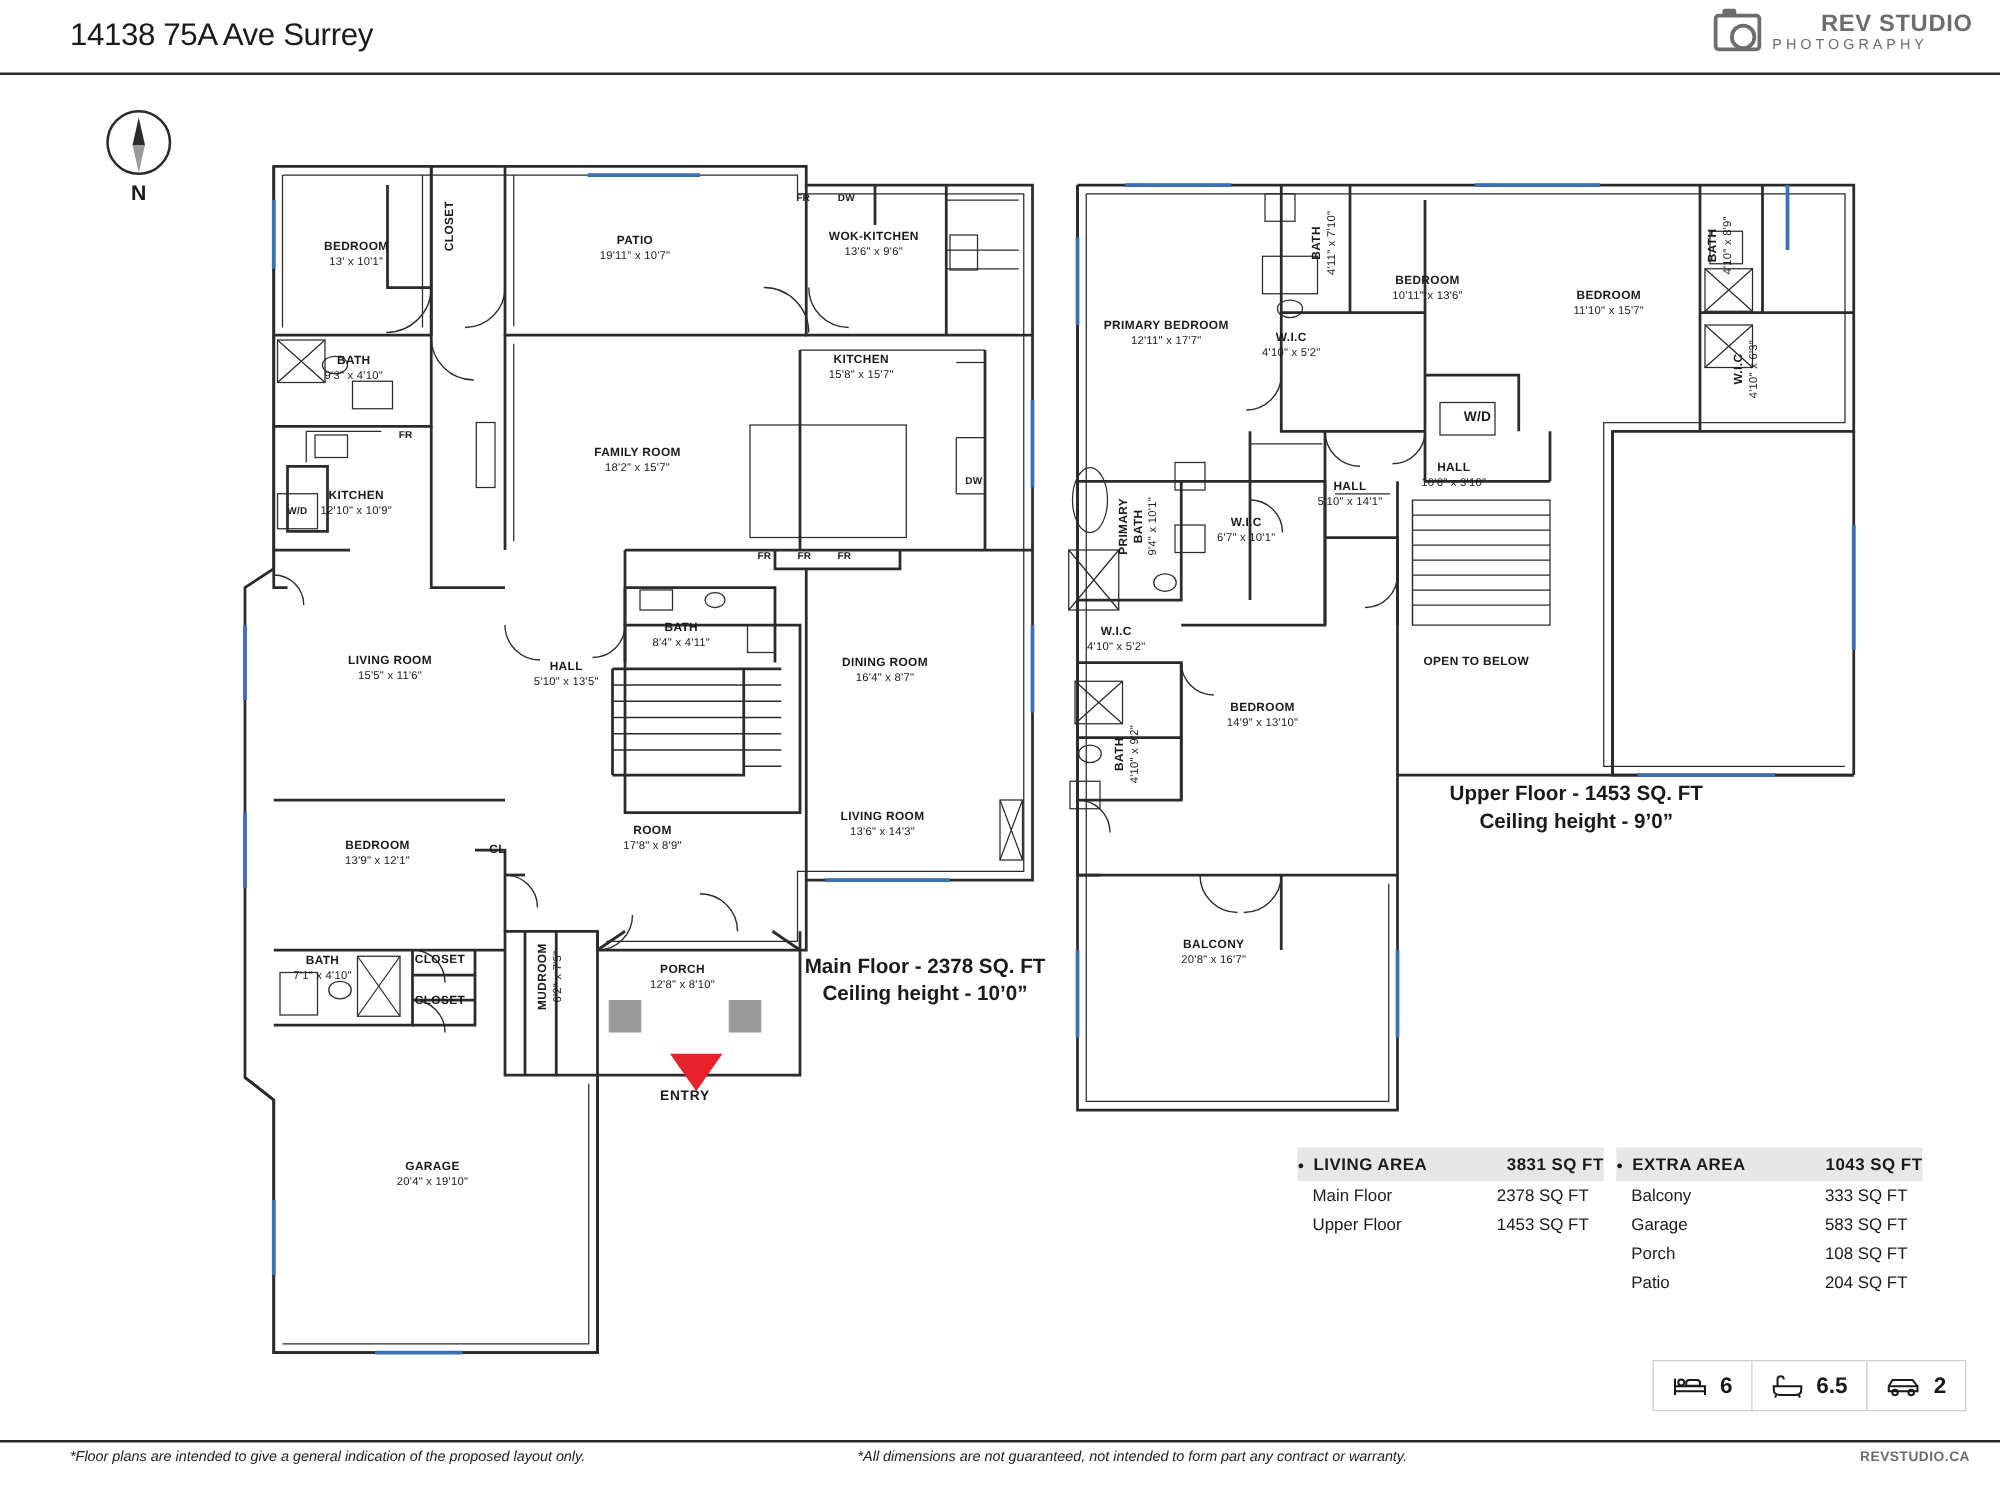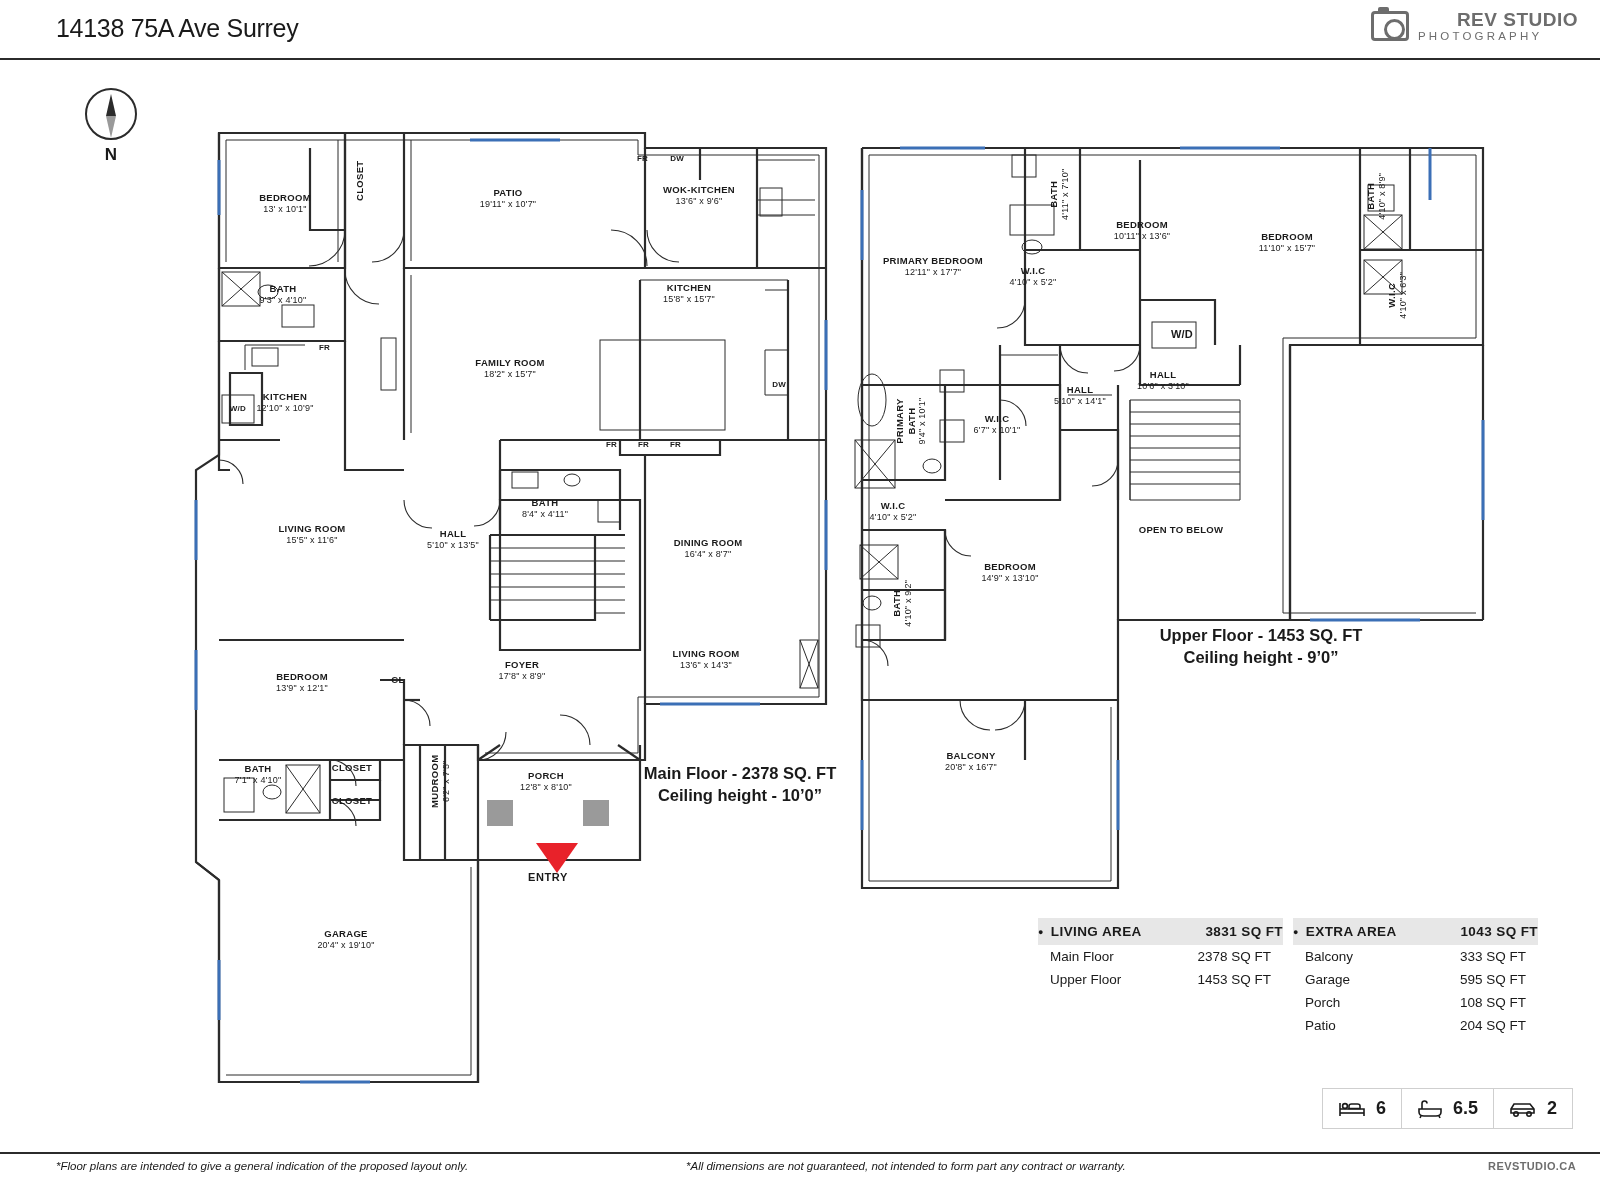--- a/index.html
+++ b/index.html
@@ -384,38 +384,38 @@
     <div class="dm">18'2" x 15'7"</div>
 </div>
 <div class="rlabel" style="left:252px; top:523px; width:120px;">
   <div class="nm">LIVING ROOM</div>
     <div class="dm">15'5" x 11'6"</div>
 </div>
 <div class="rlabel" style="left:500px; top:497px; width:90px;">
   <div class="nm">BATH</div>
     <div class="dm">8'4" x 4'11"</div>
 </div>
-<div class="rlabel" style="left:653px; top:537px; width:110px;">
+<div class="rlabel" style="left:653px; top:525px; width:110px;">
   <div class="nm">DINING ROOM</div>
     <div class="dm">16'4" x 8'7"</div>
 </div>
 <div class="rlabel" style="left:420px; top:528px; width:66px;">
   <div class="nm">HALL</div>
     <div class="dm">5'10" x 13'5"</div>
 </div>
 <div class="rlabel" style="left:650px; top:648px; width:112px;">
   <div class="nm">LIVING ROOM</div>
     <div class="dm">13'6" x 14'3"</div>
 </div>
 <div class="rlabel" style="left:242px; top:671px; width:120px;">
   <div class="nm">BEDROOM</div>
     <div class="dm">13'9" x 12'1"</div>
 </div>
 <div class="rlabel" style="left:470px; top:659px; width:104px;">
-  <div class="nm">FOYER</div>
+  <div class="nm">ROOM</div>
     <div class="dm">17'8" x 8'9"</div>
 </div>
 <div class="rlabel" style="left:218px; top:763px; width:80px;">
   <div class="nm">BATH</div>
     <div class="dm">7'1" x 4'10"</div>
 </div>
 <div class="rlabel" style="left:326px; top:762px; width:52px;">
   <div class="nm">CLOSET</div>
 </div>
 <div class="rlabel" style="left:326px; top:795px; width:52px;">
@@ -542,21 +542,21 @@
   <div class="hdr">
     <span class="lbl">EXTRA AREA</span>
     <span>1043 SQ FT</span>
   </div>
   <div class="row">
     <span>Balcony</span>
     <span>333 SQ FT</span>
   </div>
   <div class="row">
     <span>Garage</span>
-    <span>595 SQ FT</span>
+    <span>583 SQ FT</span>
   </div>
   <div class="row">
     <span>Porch</span>
     <span>108 SQ FT</span>
   </div>
   <div class="row">
     <span>Patio</span>
     <span>204 SQ FT</span>
   </div>
 </div>

